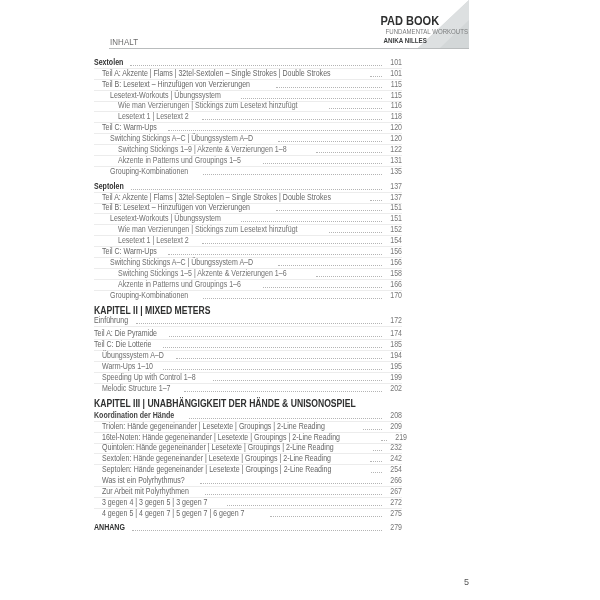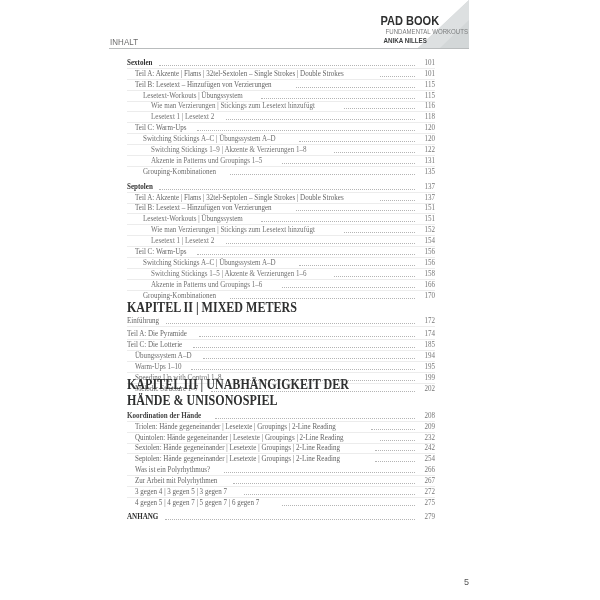--- a/index.html
+++ b/index.html
@@ -8,39 +8,39 @@
   .page { position:absolute; left:0; top:0; width:600px; height:600px; background:#fff; }
 
   .header-tri { position:absolute; left:0; top:0; width:600px; height:50px; }
   .header-line { position:absolute; left:109px; top:48px; width:360px; height:1px; background:#b9bcbd; }
   .inhalt { position:absolute; left:110px; top:37px; font-size:9px; color:#6c6c6c; letter-spacing:0.1px; transform:scaleX(0.88); transform-origin:left; }
   .brand { position:absolute; right:132px; top:14px; text-align:left; line-height:1; }
   .brand .title { font-size:13px; font-weight:bold; color:#2f3030; transform:scaleX(0.85); transform-origin:right; display:block; }
   .brand .sub { font-size:7.6px; color:#7b7d7e; display:block; margin-top:1px; transform:scaleX(0.8); transform-origin:right; }
   .brand .author { font-size:7.6px; font-weight:bold; color:#3d3f40; display:block; margin-top:1px; transform:scaleX(0.82); transform-origin:right; }
 
-  .toc { position:absolute; left:127px; top:57px; width:308px;font-family:Liberation Serif, serif; }
+  .toc { position:absolute; left:94px; top:57px; width:308px; }
   .row { position:relative; height:10.9px; display:flex; align-items:flex-end; font-size:8.2px; line-height:10px; white-space:nowrap; }
   .row .lbl { flex:0 0 auto; transform:scaleX(0.86); transform-origin:left bottom; display:inline-block; }
   .row .dots { flex:1 1 auto; border-bottom:1px dotted #b4b4b4; margin:0 2px 2px 2px; height:1px; min-width:6px; }
   .row .pg { flex:0 0 auto; text-align:right; width:18px; color:#777; font-size:8.2px; transform:scaleX(0.86); transform-origin:right bottom; display:inline-block; }
   .row.sep::after { content:""; position:absolute; left:0; right:0; bottom:-1px; border-bottom:1px solid #ececec; }
 
   .lvl0 .lbl { color:#333; font-weight:bold; }
   .lvl1 .lbl { color:#666; }
   .lvl2 .lbl { color:#6d6d6d; }
   .lvl3 .lbl { color:#727272; }
   .lvl0 { padding-left:0; }
   .lvl1 { padding-left:8px; }
   .lvl2 { padding-left:16px;justify-content:center; }
   .lvl3 { padding-left:24px; }
   .lvl1b { padding-left:5px; }
   .lvl1b .lbl { color:#666; }
 
-  .chapter { height:13px; display:flex; align-items:flex-end; font-size:14px; font-weight:bold; color:#2f3030; padding-top:2px; }
+  .chapter { height:13px; display:flex; align-items:flex-end; font-size:10px; font-weight:bold; color:#2f3030; padding-top:2px; }
   .chapter span { transform:scaleX(0.86); transform-origin:left bottom; display:inline-block; }
 
   .gap { height:4px; }
   .pagenum { position:absolute; left:464px; top:577px; font-size:9px; color:#555; }
 </style>
 </head>
 <body>
 
 <div class="page">
 
@@ -219,20 +219,25 @@
         <span class="lbl" style="font-weight:bold;color:#444">Koordination der Hände</span>
         <span class="dots"></span>
         <span class="pg">208</span>
       </div>
     <div class="row lvl1 sep">
         <span class="lbl">Triolen: Hände gegeneinander | Lesetexte | Groupings | 2-Line Reading</span>
         <span class="dots"></span>
         <span class="pg">209</span>
       </div>
     <div class="row lvl1 sep">
+        <span class="lbl">16tel-Noten: Hände gegeneinander | Lesetexte | Groupings | 2-Line Reading</span>
+        <span class="dots"></span>
+        <span class="pg">219</span>
+      </div>
+    <div class="row lvl1 sep">
         <span class="lbl">Quintolen: Hände gegeneinander | Lesetexte | Groupings | 2-Line Reading</span>
         <span class="dots"></span>
         <span class="pg">232</span>
       </div>
     <div class="row lvl1 sep">
         <span class="lbl">Sextolen: Hände gegeneinander | Lesetexte | Groupings | 2-Line Reading</span>
         <span class="dots"></span>
         <span class="pg">242</span>
       </div>
     <div class="row lvl1">

